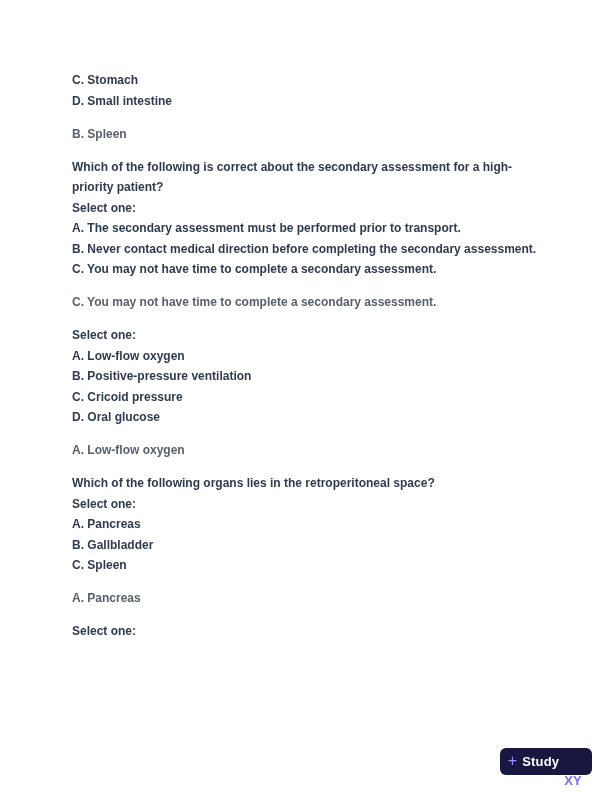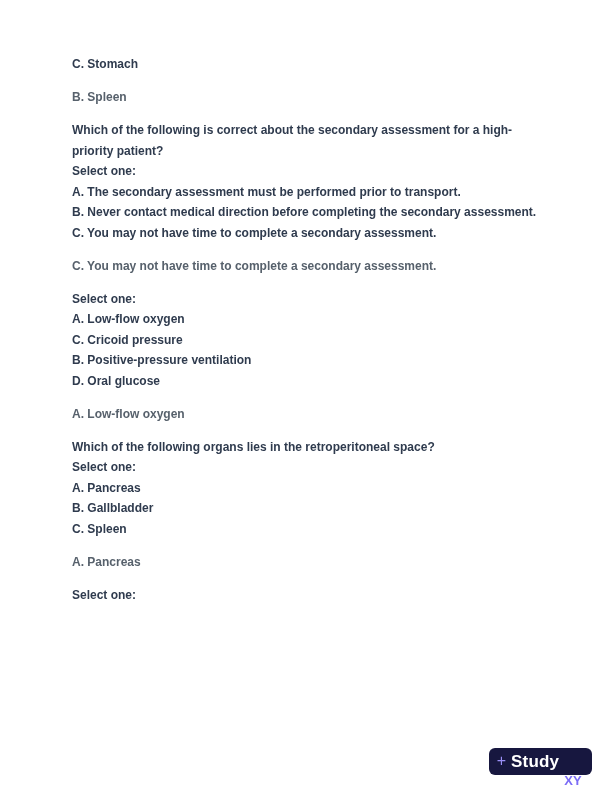--- a/index.html
+++ b/index.html
@@ -10,21 +10,21 @@
   .page {
     position: relative;
     width: 612px;
     height: 792px;
     background: #ffffff;
     overflow: hidden;
     font-family: "Liberation Sans", sans-serif;
   }
   .content {
     position: absolute;
-    top: 54px;
+    top: 70px;
     left: 72px;
     right: 70px;
   }
   .content p {
     margin: 0;
     font-size: 12px;
     line-height: 20.5px;
   }
   .q {
     font-weight: bold;
@@ -57,57 +57,58 @@
   .logo .plus {
     color: #9a8ff6;
     font-size: 16px;
     font-weight: 400;
     line-height: 1;
     transform: translateY(-1px);
   }
   .logo .study {
     color: #ffffff;
     font-weight: bold;
-    font-size: 17px;
+    font-size: 13px;
     letter-spacing: 0.2px;
     text-align: center;
   }
   .logo .xy {
     color: #7b6cf6;
     font-weight: bold;
     font-size: 13px;
     letter-spacing: 0.2px;
     margin-top: 37px;
   }
 </style>
 </head>
 <body>
 
 <div class="page">
   <div class="content">
 
     <section class="qblock">
       <p class="q nowrap">C. Stomach</p>
+      <p class="q nowrap">D. Small intestine</p>
     </section>
     <p class="answer">B. Spleen</p>
 
     <section class="qblock">
       <p class="q">Which of the following is correct about the secondary assessment for a high-priority patient?</p>
       <p class="q nowrap">Select one:</p>
       <p class="q nowrap">A. The secondary assessment must be performed prior to transport.</p>
       <p class="q nowrap">B. Never contact medical direction before completing the secondary assessment.</p>
       <p class="q nowrap">C. You may not have time to complete a secondary assessment.</p>
     </section>
     <p class="answer">C. You may not have time to complete a secondary assessment.</p>
 
     <section class="qblock">
       <p class="q nowrap">Select one:</p>
       <p class="q nowrap">A. Low-flow oxygen</p>
+      <p class="q nowrap">B. Positive-pressure ventilation</p>
       <p class="q nowrap">C. Cricoid pressure</p>
-      <p class="q nowrap">B. Positive-pressure ventilation</p>
       <p class="q nowrap">D. Oral glucose</p>
     </section>
     <p class="answer">A. Low-flow oxygen</p>
 
     <section class="qblock">
       <p class="q">Which of the following organs lies in the retroperitoneal space?</p>
       <p class="q nowrap">Select one:</p>
       <p class="q nowrap">A. Pancreas</p>
       <p class="q nowrap">B. Gallbladder</p>
       <p class="q nowrap">C. Spleen</p>

